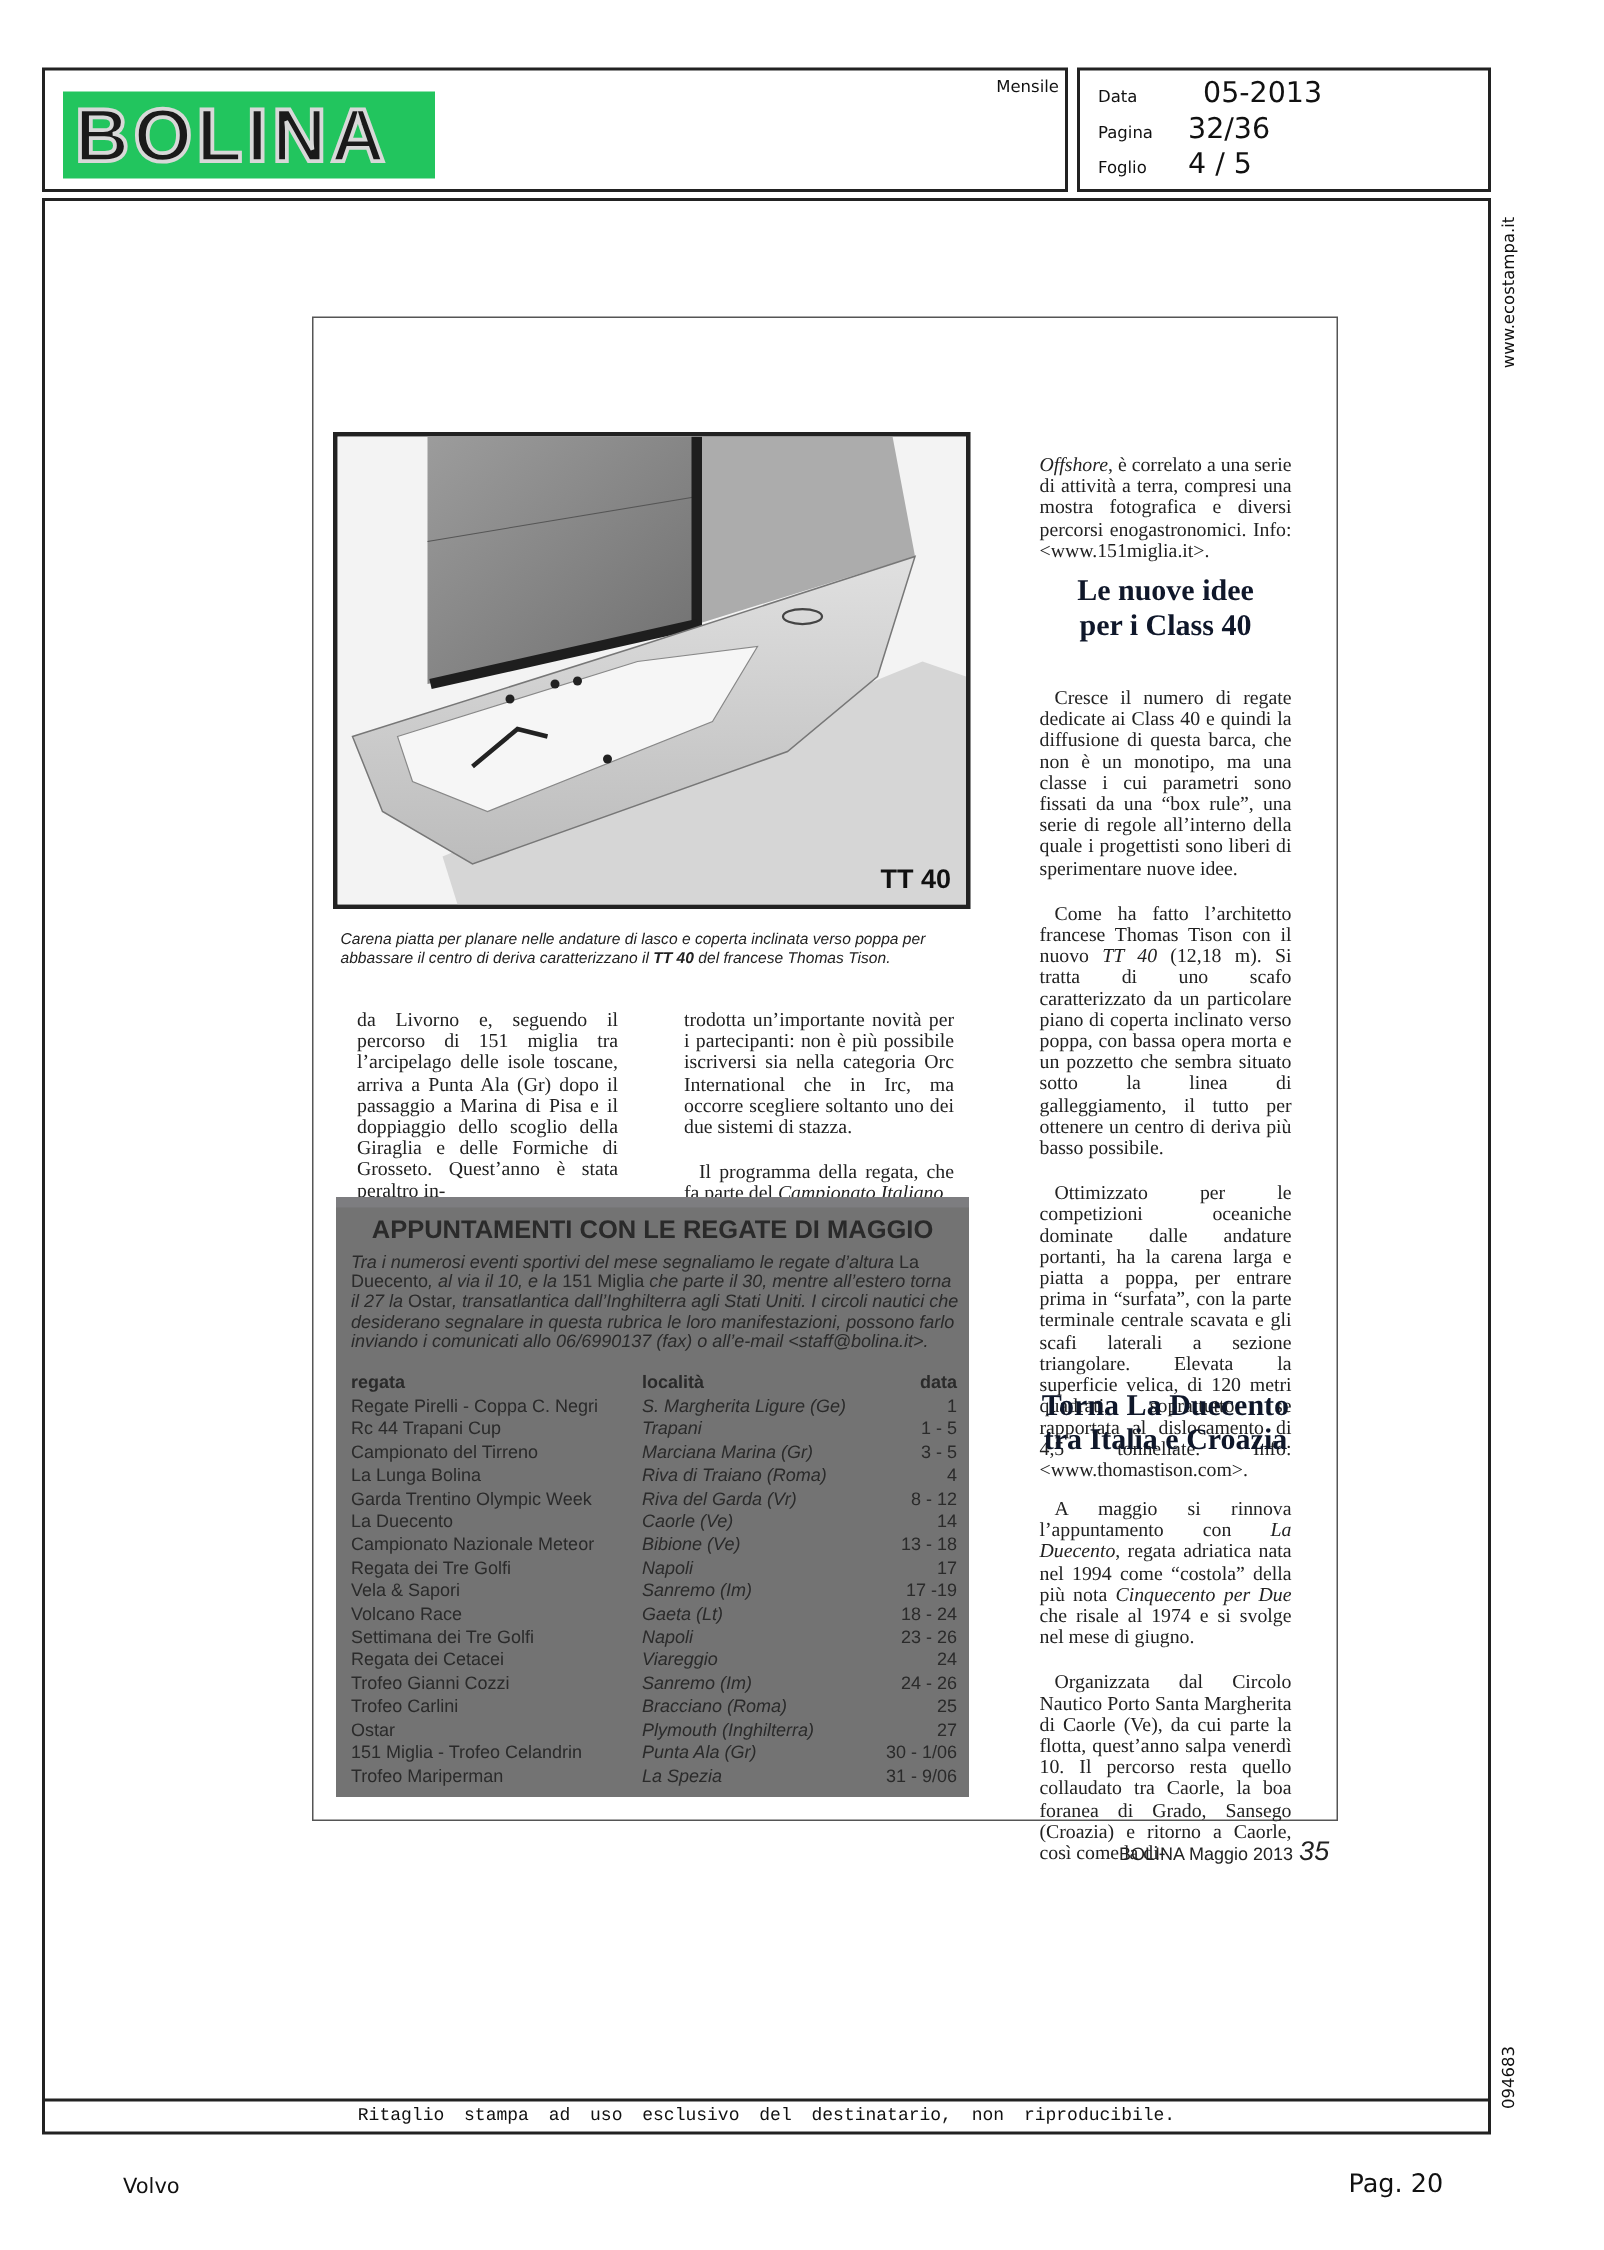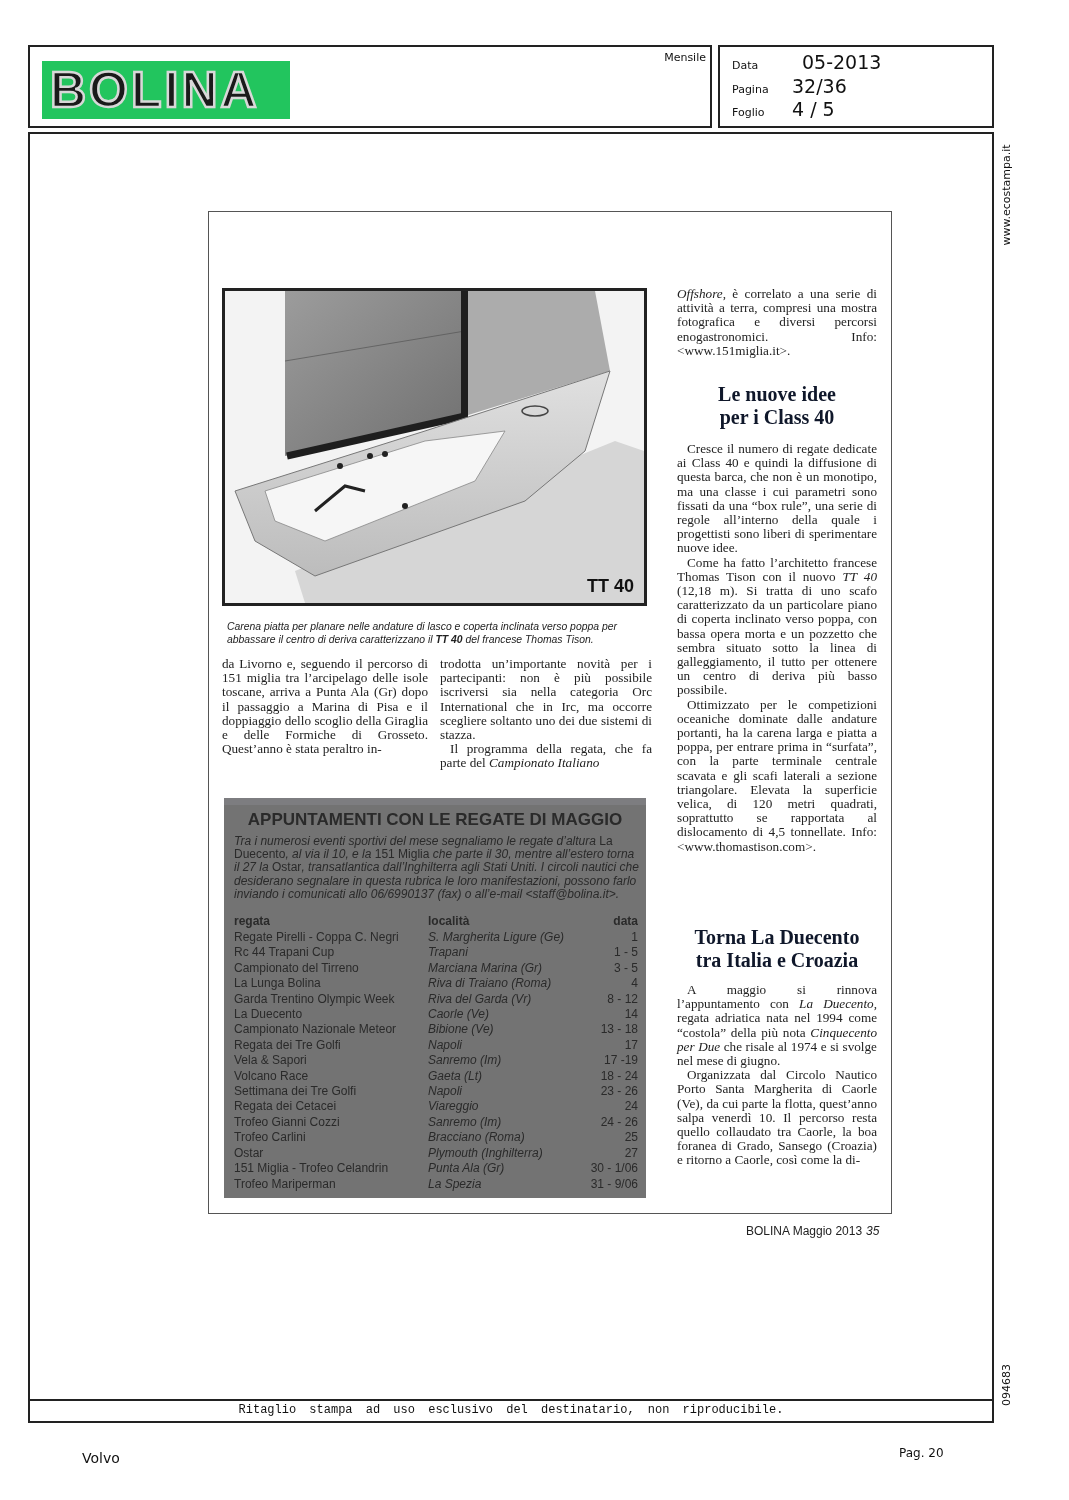--- a/index.html
+++ b/index.html
@@ -34,43 +34,43 @@
 
   .caption { position: absolute; left: 227px; top: 620px; width: 430px; font-size: 10.4px; font-style: italic; line-height: 13px; color: #222; }
   .caption b { font-style: italic; }
 
   .serif { font-family: "Liberation Serif", serif; font-size: 13.2px; line-height: 14.2px; color: #222; text-align: justify; }
   .col1 { position: absolute; left: 222px; top: 657px; width: 206px; }
   .col2 { position: absolute; left: 440px; top: 657px; width: 212px; }
   .col3 { position: absolute; left: 677px; top: 287px; width: 200px; }
   .col3b { position: absolute; left: 677px; top: 442px; width: 200px; }
   .col3c { position: absolute; left: 677px; top: 983px; width: 200px; }
-  p { margin: 0; }
+  p { margin: 16px; }
   .indent { text-indent: 10px; }
 
   .h-head { position: absolute; left: 677px; width: 200px; text-align: center; font-family: "Liberation Serif", serif; font-weight: bold; font-size: 20px; line-height: 23px; color: #0f172a; }
 
   
   .appbox { position: absolute; left: 224px; top: 798px; width: 422px; height: 400px; background: #737373; }
   .appbar { position: absolute; left: 0; top: 0; width: 100%; height: 7px; background: #7d7d80; }
   .apptitle { position: absolute; left: 0; top: 12px; width: 100%; text-align: center; font-weight: bold; font-size: 17px; color: #2a2a2a; }
   .appintro { position: absolute; left: 10px; top: 37px; width: 408px; font-size: 12px; line-height: 13.2px; font-style: italic; color: #2a2a2a; }
   .appintro .up { font-style: normal; }
   .tbl { position: absolute; left: 10px; top: 114px; width: 404px; border-collapse: collapse; font-size: 12px; color: #2a2a2a; }
   .tbl th { font-weight: bold; text-align: left; height: 18px; padding: 0; }
   .tbl td { height: 15.4px; padding: 0; line-height: 15.4px; }
   .tbl td.loc { font-style: italic; }
   .tbl .r { text-align: right; }
   .c1 { width: 194px; } .c2 { width: 150px; }
 
   .pagefoot { position: absolute; left: 746px; top: 1224px; font-size: 12px; color: #222; }
-  .pagefoot i { font-size: 12px; margin-left: 4px; }
+  .pagefoot i { font-size: 18px; margin-left: 4px; }
 
   .volvo { position: absolute; left: 82px; top: 1450px; font-size: 14px; font-family: "DejaVu Sans", sans-serif; }
-  .pag { position: absolute; left: 899px; top: 1446px; font-size: 12px; font-family: "DejaVu Sans", sans-serif; }
+  .pag { position: absolute; left: 899px; top: 1446px; font-size: 17px; font-family: "DejaVu Sans", sans-serif; }
 </style>
 </head>
 <body>
 
 <div class="hdr-left">
   <div class="logo-wrap">
     <span class="logo-word">BOLINA</span>
   </div>
   <span class="mensile">Mensile</span>
 </div>

